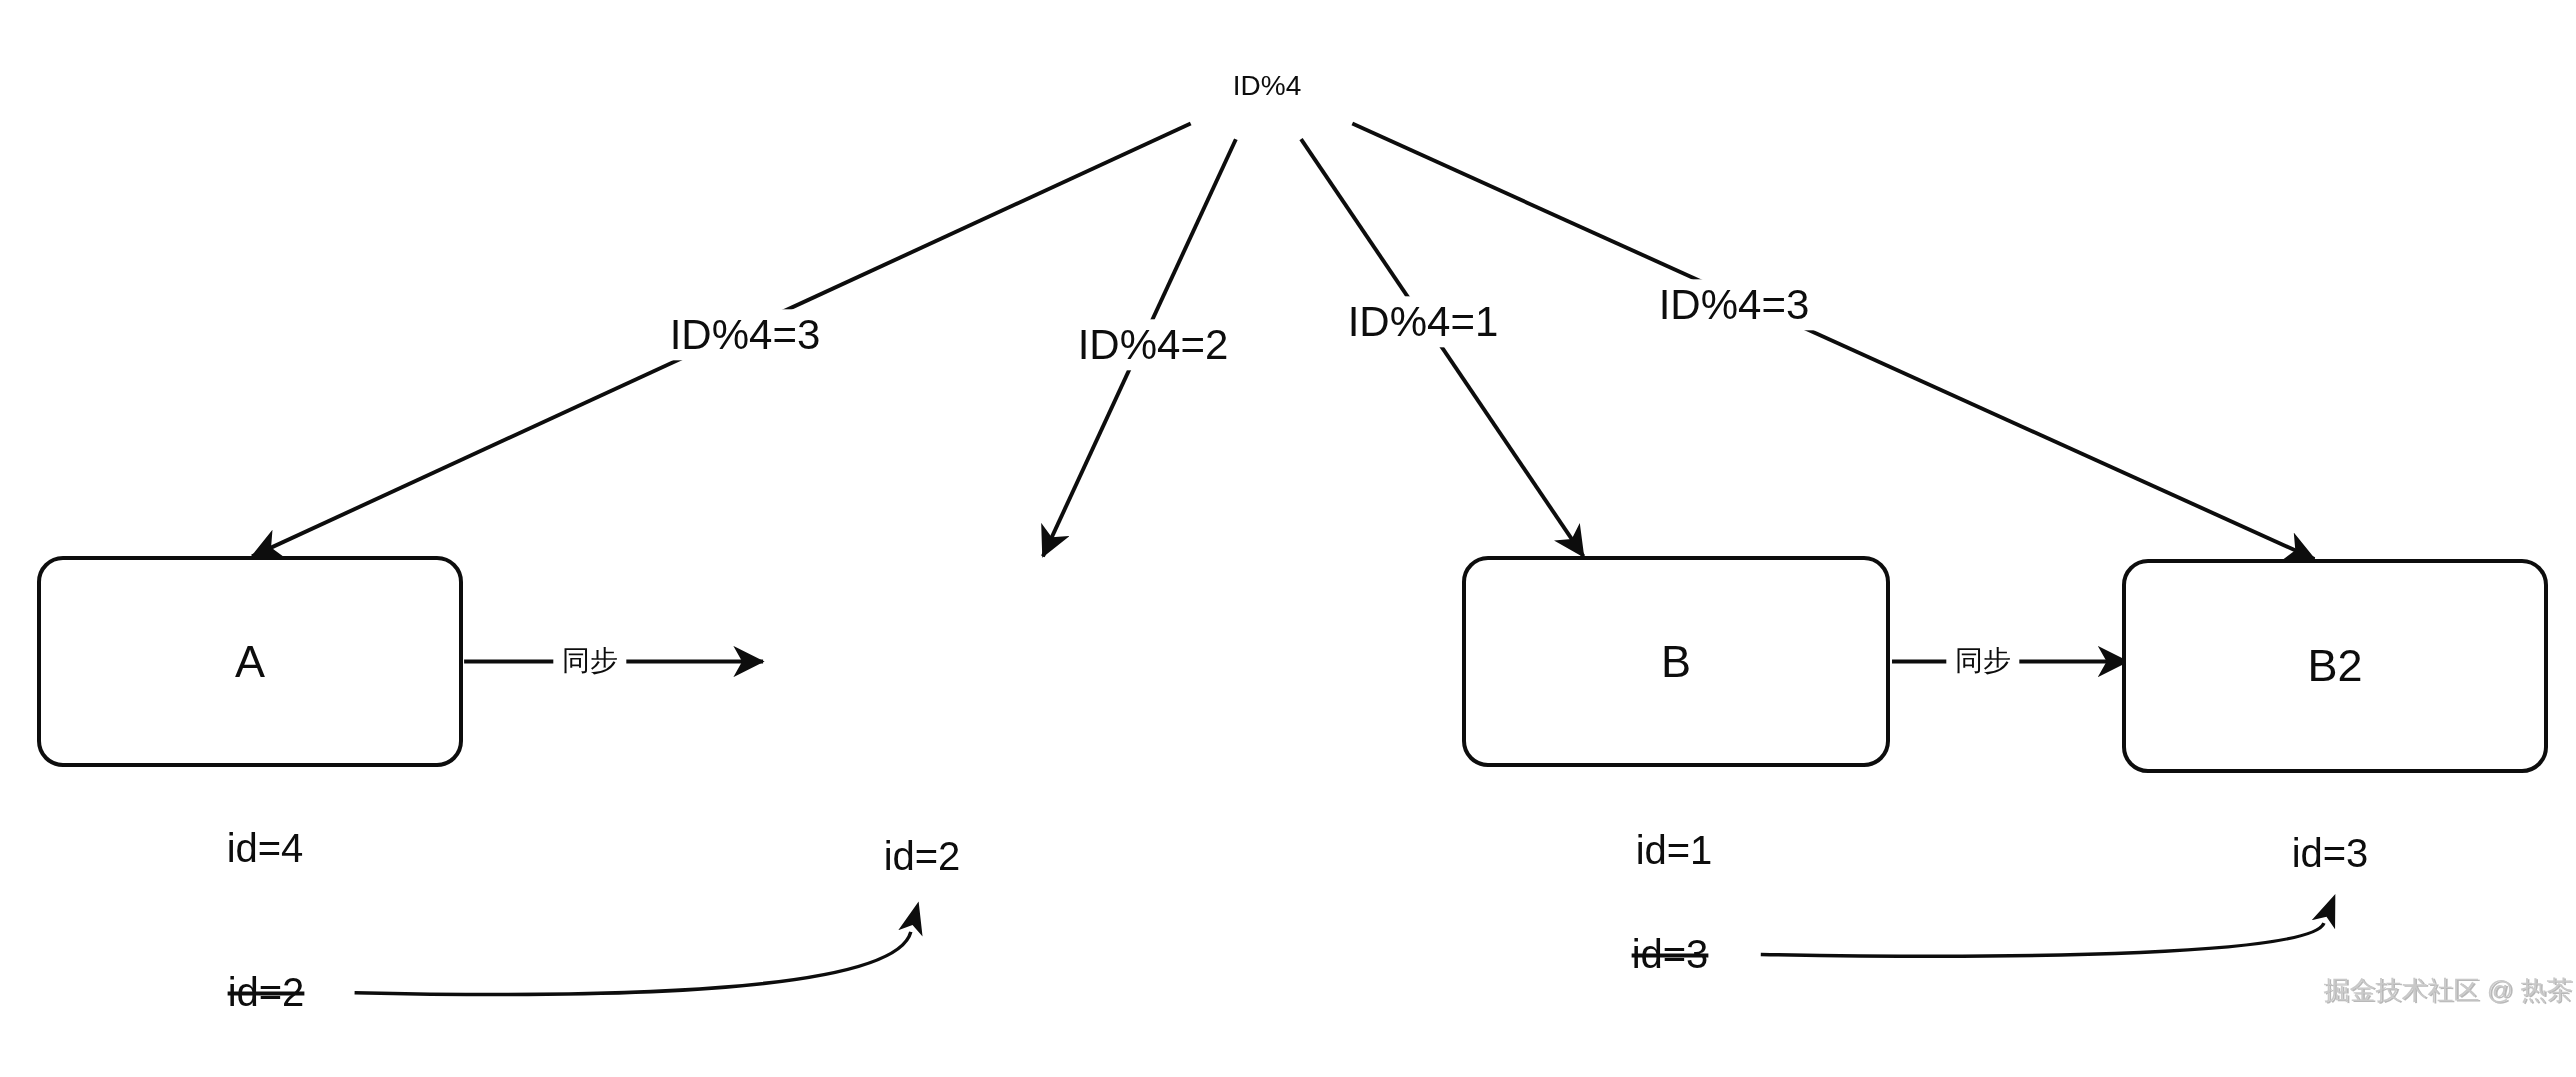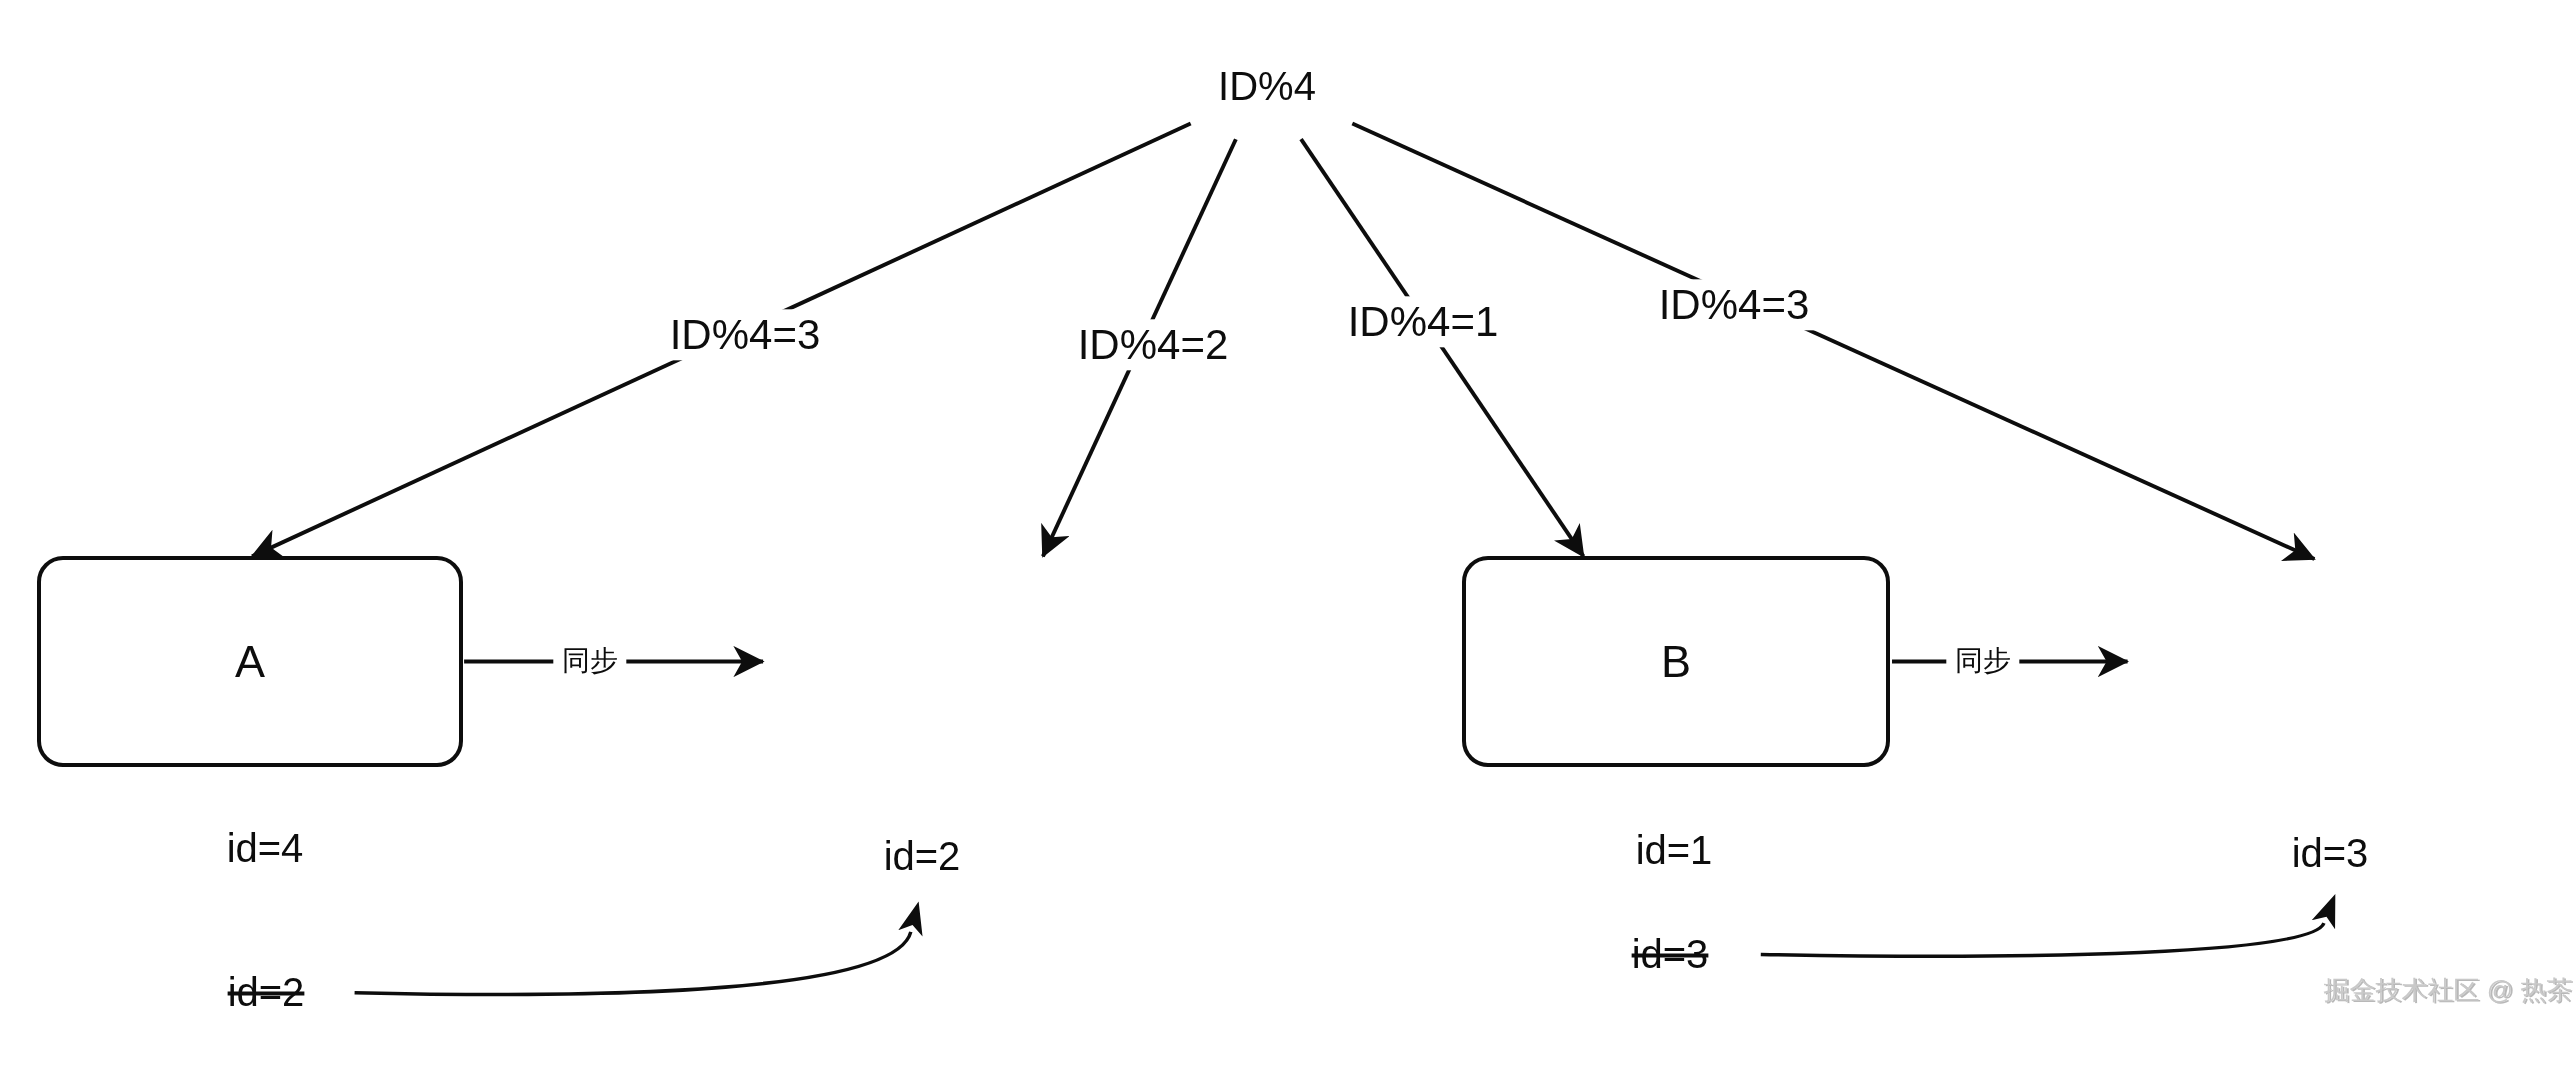--- a/index.html
+++ b/index.html
@@ -23,21 +23,21 @@
     z-index: 1;
   }
   .lbl {
     position: absolute;
     transform: translate(-50%, -50%);
     white-space: nowrap;
     z-index: 3;
     color: #0d0d0d;
   }
   .root-label {
-    font-size: 40px;
+    font-size: 28px;
   }
   .branch-label {
     font-size: 42px;
     background: #ffffff;
     padding: 1.7px 8.7px;
   }
   .sync-label {
     font-size: 28px;
     background: #ffffff;
     padding: 0 8.7px;
@@ -114,20 +114,23 @@
   <div class="lbl branch-label" style="left:1153px; top:345px;">ID%4=2</div>
   <div class="lbl branch-label" style="left:1423px; top:313px;margin-top:9px;">ID%4=1</div>
   <div class="lbl branch-label" style="left:1734px; top:305px;">ID%4=3</div>
 
   <div class="node-box" id="box-a">
     <span class="node-label">A</span>
   </div>
   <div class="node-box" id="box-b">
     <span class="node-label">B</span>
   </div>
+  <div class="node-box" id="box-b2">
+    <span class="node-label">B2</span>
+  </div>
 
   <div class="lbl sync-label" style="left:590px; top:661px;">同步</div>
   <div class="lbl sync-label" style="left:1983px; top:661px;">同步</div>
 
   <div class="lbl id-label" style="left:265px; top:848px;">id=4</div>
   <div class="lbl id-label" style="left:922px; top:856px;">id=2</div>
   <div class="lbl id-label" style="left:1674px; top:850px;">id=1</div>
   <div class="lbl id-label" style="left:2330px; top:853px;">id=3</div>
 
   <div class="lbl old-id-label" style="left:266px; top:992px;">id=2</div>

